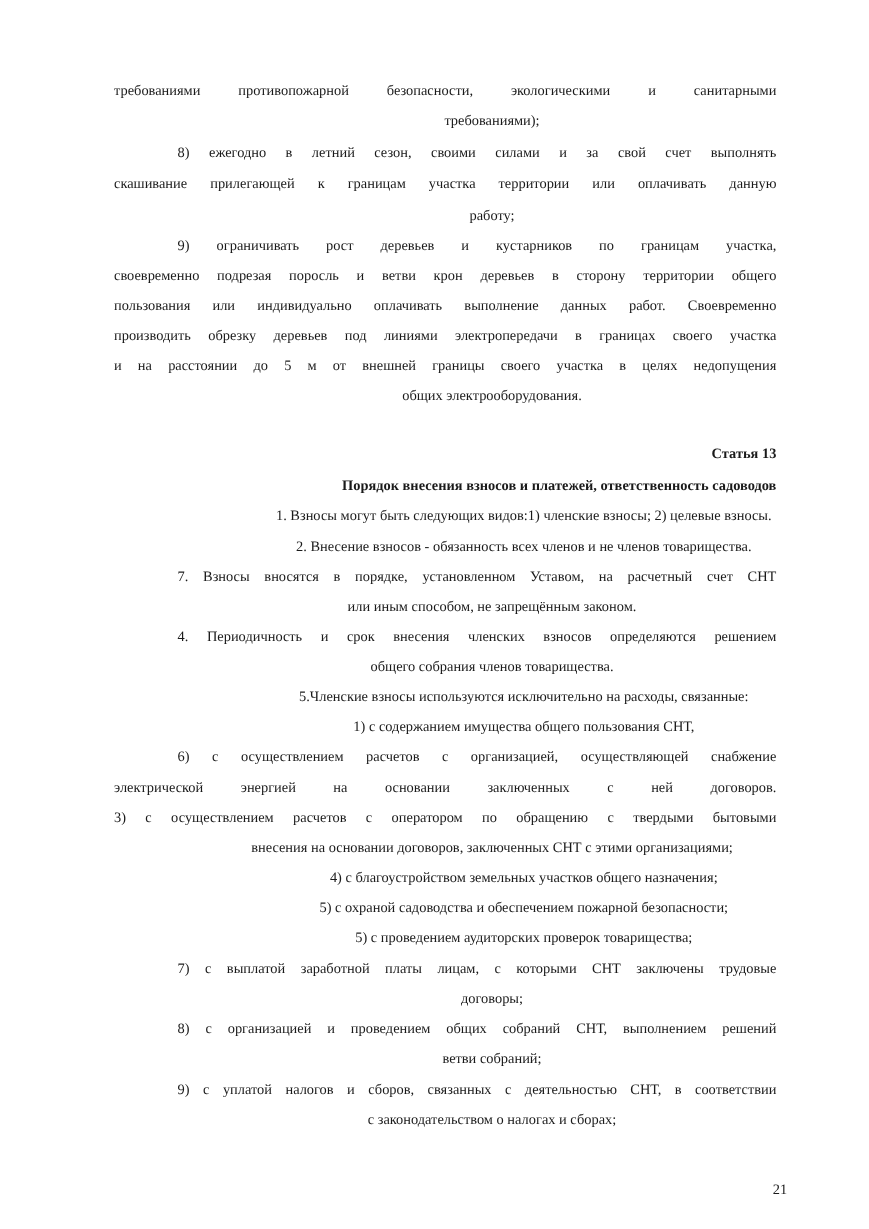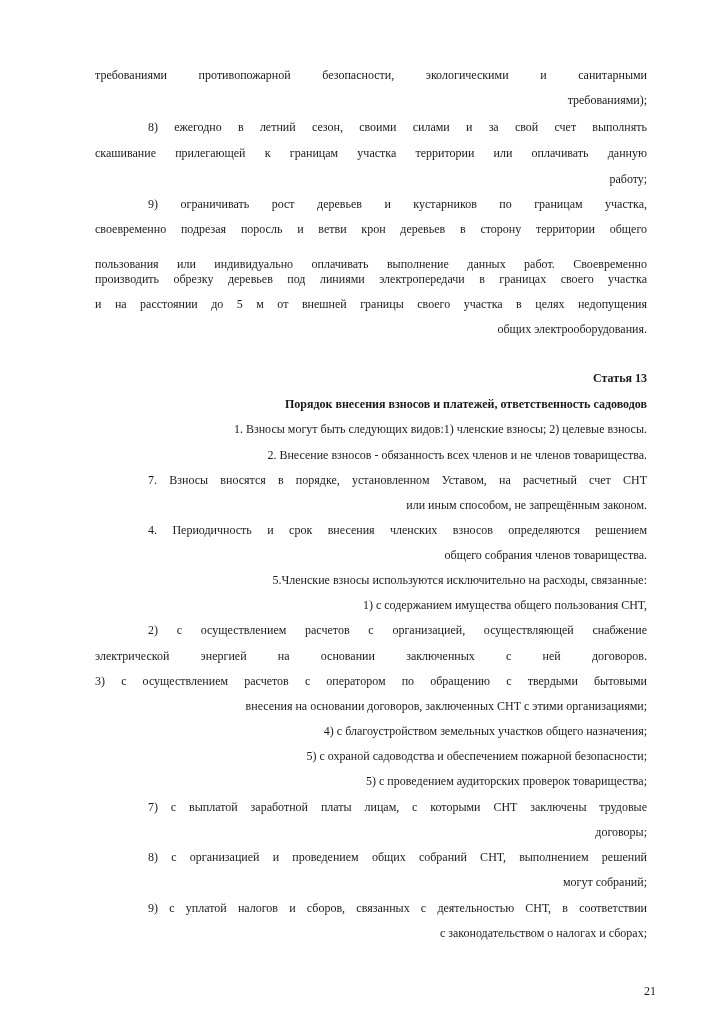--- a/index.html
+++ b/index.html
@@ -9,63 +9,63 @@
     font-family: "Liberation Serif", "DejaVu Serif", serif;
     color: #1a1a1a;
     font-size: 12px;
   }
   .col { position: absolute; left: 95px; width: 552px; }
   .line {
     position: absolute; left: 0; width: 552px; height: 25px; line-height: 25px;
     white-space: nowrap;
   }
   .j { text-align: justify; text-align-last: justify; }
-  .l { text-align: right; }
+  .l { text-align: center; margin-left: 39px; }
   .ind { padding-left: 53px; box-sizing: border-box; }
   .c { text-align: right; font-weight: bold; }
   .pagenum { position: absolute; left: 0; width: 656px; top: 981px; text-align: right; line-height: 20px; }
 </style>
 </head>
 <body>
 
 <div class="page">
   <div class="col">
 
     <div class="line j" style="top:63px">требованиями противопожарной безопасности, экологическими и санитарными</div>
     <div class="line l" style="top:88px">требованиями);</div>
     <div class="line j ind" style="top:115px">8) ежегодно в летний сезон, своими силами и за свой счет выполнять</div>
     <div class="line j" style="top:141px">скашивание прилегающей к границам участка территории или оплачивать данную</div>
     <div class="line l" style="top:167px">работу;</div>
     <div class="line j ind" style="top:192px">9) ограничивать рост деревьев и кустарников по границам участка,</div>
     <div class="line j" style="top:217px">своевременно подрезая поросль и ветви крон деревьев в сторону территории общего</div>
-    <div class="line j" style="top:252px">пользования или индивидуально оплачивать выполнение данных работ. Своевременно</div>
+    <div class="line j" style="top:242px">пользования или индивидуально оплачивать выполнение данных работ. Своевременно</div>
     <div class="line j" style="top:267px">производить обрезку деревьев под линиями электропередачи в границах своего участка</div>
     <div class="line j" style="top:292px">и на расстоянии до 5 м от внешней границы своего участка в целях недопущения</div>
     <div class="line l" style="top:317px">общих электрооборудования.</div>
 
     <div class="line c" style="top:366px">Статья 13</div>
     <div class="line c" style="top:392px">Порядок внесения взносов и платежей, ответственность садоводов</div>
 
     <div class="line l ind" style="top:417px">1. Взносы могут быть следующих видов:1) членские взносы; 2) целевые взносы.</div>
     <div class="line l ind" style="top:443px">2. Внесение взносов - обязанность всех членов и не членов товарищества.</div>
     <div class="line j ind" style="top:468px">7. Взносы вносятся в порядке, установленном Уставом, на расчетный счет СНТ</div>
     <div class="line l" style="top:493px">или иным способом, не запрещённым законом.</div>
     <div class="line j ind" style="top:518px">4. Периодичность и срок внесения членских взносов определяются решением</div>
     <div class="line l" style="top:543px">общего собрания членов товарищества.</div>
     <div class="line l ind" style="top:568px">5.Членские взносы используются исключительно на расходы, связанные:</div>
     <div class="line l ind" style="top:593px">1) с содержанием имущества общего пользования СНТ,</div>
-    <div class="line j ind" style="top:618px">2) с осуществлением расчетов с организацией, осуществляющей снабжение</div>
+    <div class="line j ind" style="top:618px">6) с осуществлением расчетов с организацией, осуществляющей снабжение</div>
     <div class="line j" style="top:644px">электрической энергией на основании заключенных с ней договоров.</div>
     <div class="line j" style="top:669px">3) с осуществлением расчетов с оператором по обращению с твердыми бытовыми</div>
     <div class="line l" style="top:694px">внесения на основании договоров, заключенных СНТ с этими организациями;</div>
     <div class="line l ind" style="top:719px">4) с благоустройством земельных участков общего назначения;</div>
     <div class="line l ind" style="top:744px">5) с охраной садоводства  и обеспечением пожарной безопасности;</div>
     <div class="line l ind" style="top:769px">5) с проведением аудиторских проверок товарищества;</div>
     <div class="line j ind" style="top:795px">7) с выплатой заработной платы лицам, с которыми СНТ заключены трудовые</div>
     <div class="line l" style="top:820px">договоры;</div>
     <div class="line j ind" style="top:845px">8) с организацией и проведением общих собраний СНТ, выполнением решений</div>
-    <div class="line l" style="top:870px">могут собраний;</div>
+    <div class="line l" style="top:870px">ветви собраний;</div>
     <div class="line j ind" style="top:896px">9) с уплатой налогов и сборов, связанных с деятельностью СНТ, в соответствии</div>
     <div class="line l" style="top:921px">с законодательством о налогах и сборах;</div>
   </div>
 
   <div class="pagenum">21</div>
 </div>
 
 </body></html>

